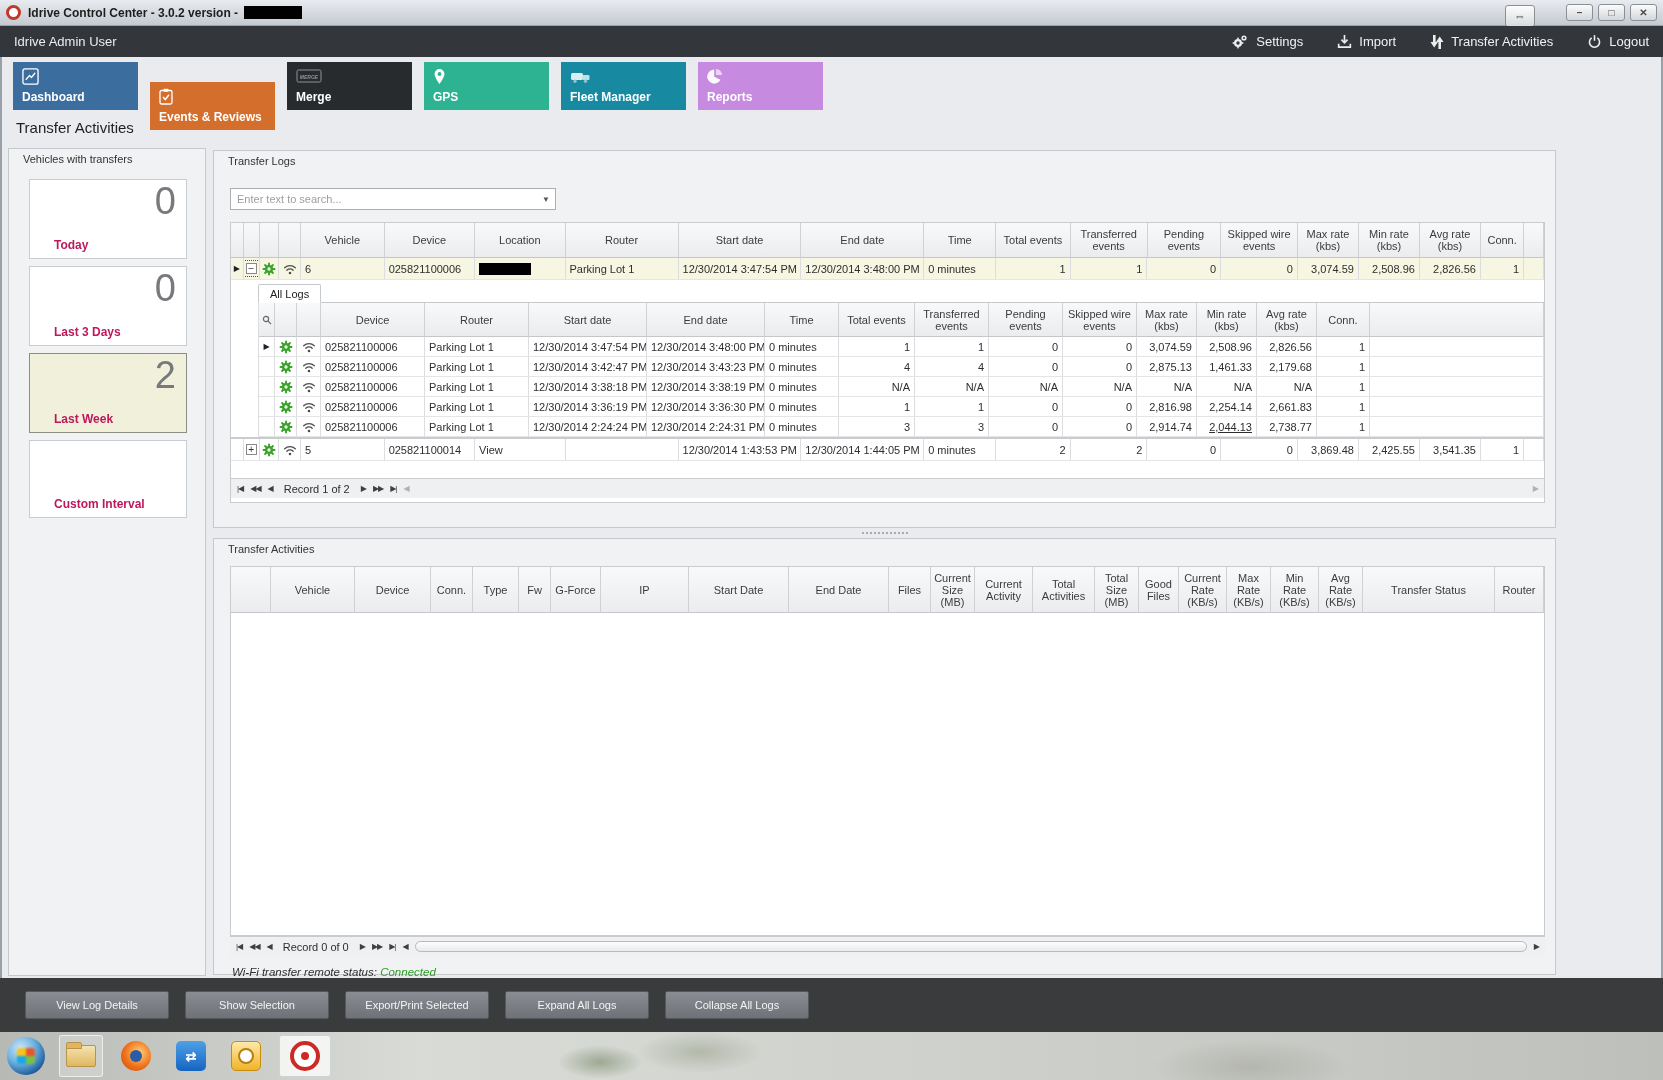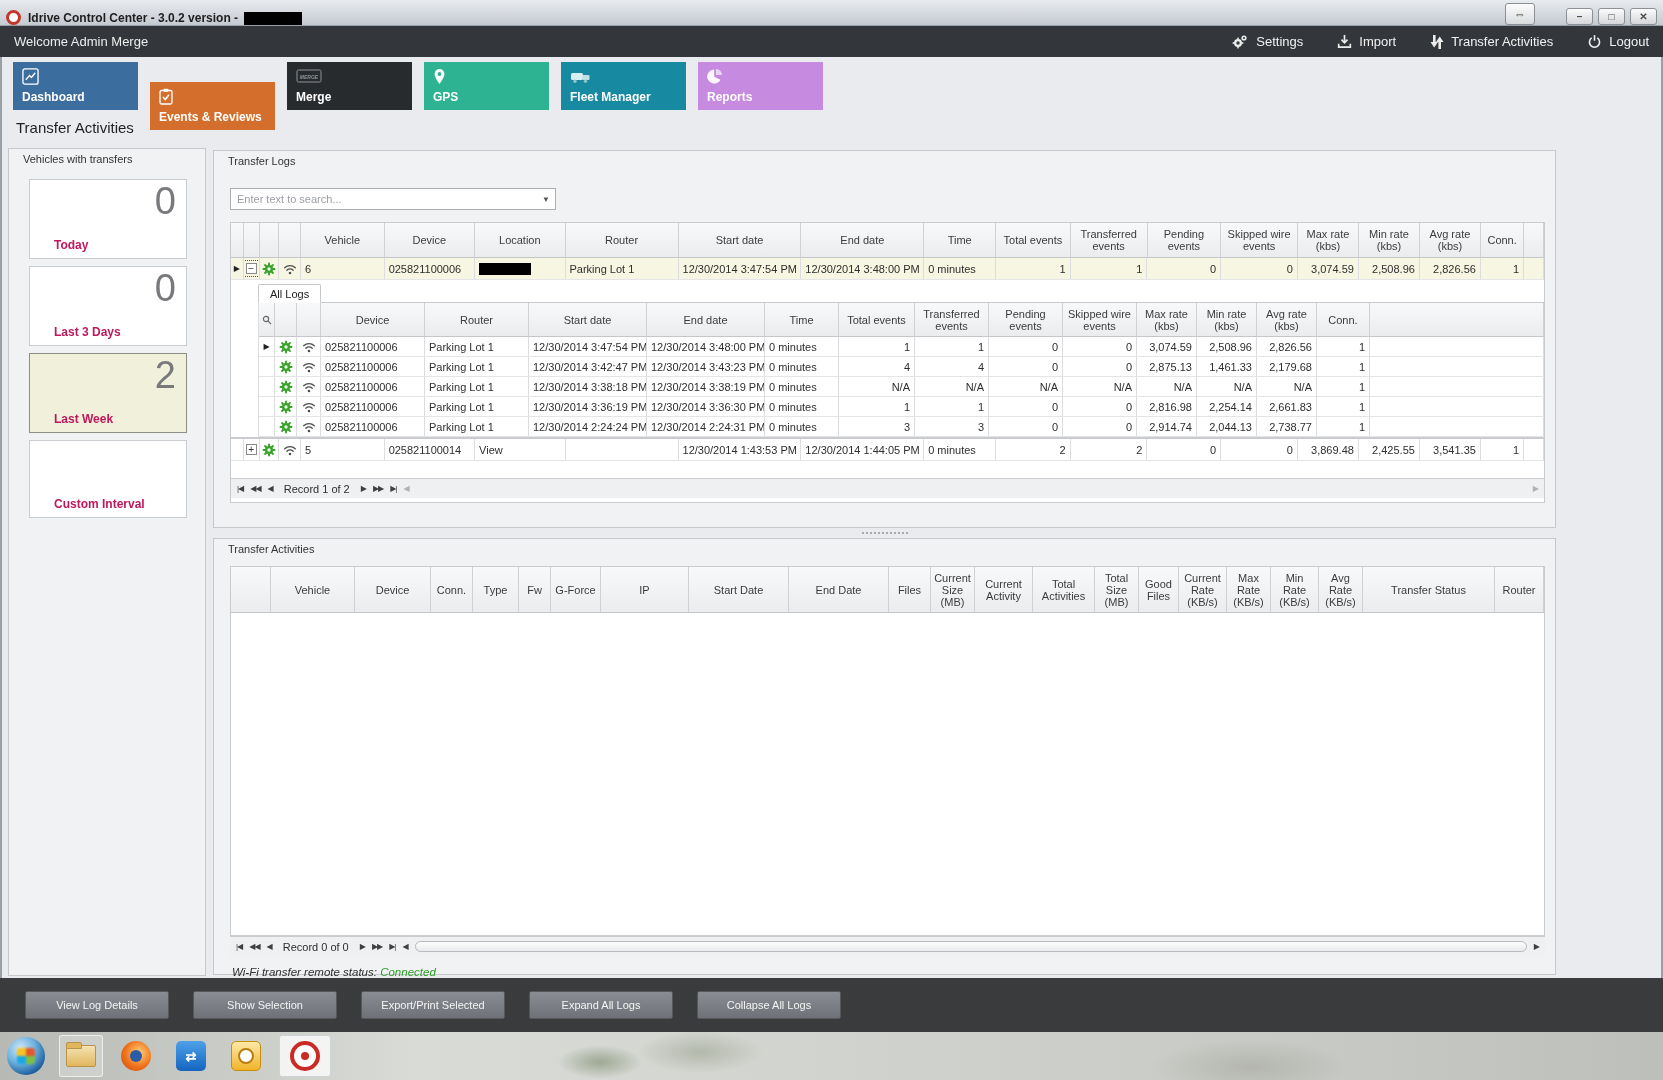--- a/index.html
+++ b/index.html
@@ -2,21 +2,21 @@
 <html><head>
 <meta charset="utf-8">
 <style>
   * { margin:0; padding:0; box-sizing:border-box; }
   html,body { width:1663px; height:1080px; overflow:hidden; font-family:"Liberation Sans",sans-serif; }
   .screen { position:relative; width:1663px; height:1080px; background:#e9ebee; box-shadow:inset 0 0 0 2px #9aa0a8; }
 
   
   .titlebar { position:absolute; left:0; top:0; width:100%; height:26px;
     background:linear-gradient(#e8ebef,#c5cad1); border-bottom:1px solid #9aa0a8;
-    display:flex; align-items:flex-end; padding:0 6px; }
+    display:flex; align-items:center; padding:0 6px; }
   .appicon { width:15px; height:15px; border-radius:50%; border:3px solid #c0392b; background:#fff; margin-right:7px; }
   .wtitle { font-size:12px; font-weight:bold; color:#1d1d1d; }
   .redact { display:inline-block; background:#000; }
   .redact.title { width:58px; height:13px; margin-left:6px; }
   .tspace { flex:1; }
   .spreadbtn { width:30px; height:22px; margin-top:6px; border:1px solid #8b9097; border-radius:3px;
     background:linear-gradient(#fdfdfd,#d8dbde); display:flex; align-items:center; justify-content:center;
     font-size:12px; color:#444; margin-right:26px; }
   .winbtn { width:27px; height:17px; border:1px solid #8b9097; border-radius:3px; margin-left:5px;
     background:linear-gradient(#fcfcfc,#d3d6da); display:flex; align-items:center; justify-content:center;
@@ -99,21 +99,21 @@
   .hthumb { flex:1; height:11px; border:1px solid #b6b9bd; border-radius:6px; background:linear-gradient(#fdfdfd,#e8eaec); }
 
   .statusline { position:absolute; left:2px; bottom:-22px; font-size:11.5px; color:#2e2e2e;font-style:italic; }
   .statusline .ok { font-weight:normal; }
 
   .splitter { position:absolute; left:213px; top:529px; width:1343px; height:8px; display:flex; align-items:center; justify-content:center; }
   .splitter .dots { width:46px; border-top:2px dotted #a9abae; }
 
   
   .footerbar { position:absolute; left:0; top:978px; width:100%; height:54px; background:#3a3b3d;
-    display:flex; align-items:center; padding-left:25px; gap:24px;text-align:right; }
+    display:flex; align-items:center; padding-left:25px; gap:16px;text-align:right; }
   .fbtn { width:144px; height:28px; background:linear-gradient(#8a8d93,#6e7177); border:1px solid #55575b;
     border-radius:2px; color:#f4f4f4; font-size:11px; display:flex; align-items:center; justify-content:center; cursor:pointer; }
 
   
   .taskbar { position:absolute; left:0; top:1032px; width:100%; height:48px;
     background:
       radial-gradient(60px 24px at 600px 30px, rgba(90,110,70,.45), transparent 70%),
       radial-gradient(90px 30px at 700px 20px, rgba(120,130,100,.35), transparent 70%),
       radial-gradient(140px 40px at 1250px 35px, rgba(150,150,140,.4), transparent 70%),
       linear-gradient(90deg,#b6b9b4,#d9dbd7 25%,#cfd2cc 55%,#c6c9c4 80%,#bcbfba);
@@ -153,21 +153,21 @@
       </div>
     <div class="winbtn">
         <span>□</span>
       </div>
     <div class="winbtn">
         <span>✕</span>
       </div>
   </div>
 
   <div class="appheader">
-    <span class="welcome">Welcome Admin Merge</span>
+    <span class="welcome">Idrive Admin User</span>
     <div class="hactions">
       <div class="haction">
         <span>
             <svg width="18" height="16" viewBox="0 0 18 16">
               <g fill="#ededed">
                 <circle cx="7" cy="9" r="4"></circle>
                 <circle cx="7" cy="9" r="1.7" fill="#33373c"></circle>
                 <circle cx="13" cy="4" r="2.6"></circle>
                 <circle cx="13" cy="4" r="1.1" fill="#33373c"></circle>
                 <g>
@@ -582,21 +582,21 @@
               <div class="gc" style="flex: 0 1 104px; width: 104px;">025821100006</div>
               <div class="gc" style="flex: 0 1 104px; width: 104px;">Parking Lot 1</div>
               <div class="gc" style="flex: 0 1 118px; width: 118px;">12/30/2014 2:24:24 PM</div>
               <div class="gc" style="flex: 0 1 118px; width: 118px;">12/30/2014 2:24:31 PM</div>
               <div class="gc" style="flex: 0 1 74px; width: 74px;">0 minutes</div>
               <div class="gc num" style="flex: 0 1 76px; width: 76px;">3</div>
               <div class="gc num" style="flex: 0 1 74px; width: 74px;">3</div>
               <div class="gc num" style="flex: 0 1 74px; width: 74px;">0</div>
               <div class="gc num" style="flex: 0 1 74px; width: 74px;">0</div>
               <div class="gc num" style="flex: 0 1 60px; width: 60px;">2,914.74</div>
-              <div class="gc num" style="flex: 0 1 60px; width: 60px;">2,044.13</div>
+              <div class="gc num" style="flex: 0 1 60px; width: 60px; text-decoration: underline;">2,044.13</div>
               <div class="gc num" style="flex: 0 1 60px; width: 60px;">2,738.77</div>
               <div class="gc num" style="flex: 0 1 53px; width: 53px;">1</div>
               <div class="gc" style="flex: 1 1 20px;"></div>
             </div>
           </div>
       </div>
 
       <div class="grow gr" id="tl-row1">
           <div class="gc icon indic" style="flex: 0 1 13px; width: 13px;"></div>
           <div class="gc icon" style="flex: 0 1 16px; width: 16px;">

